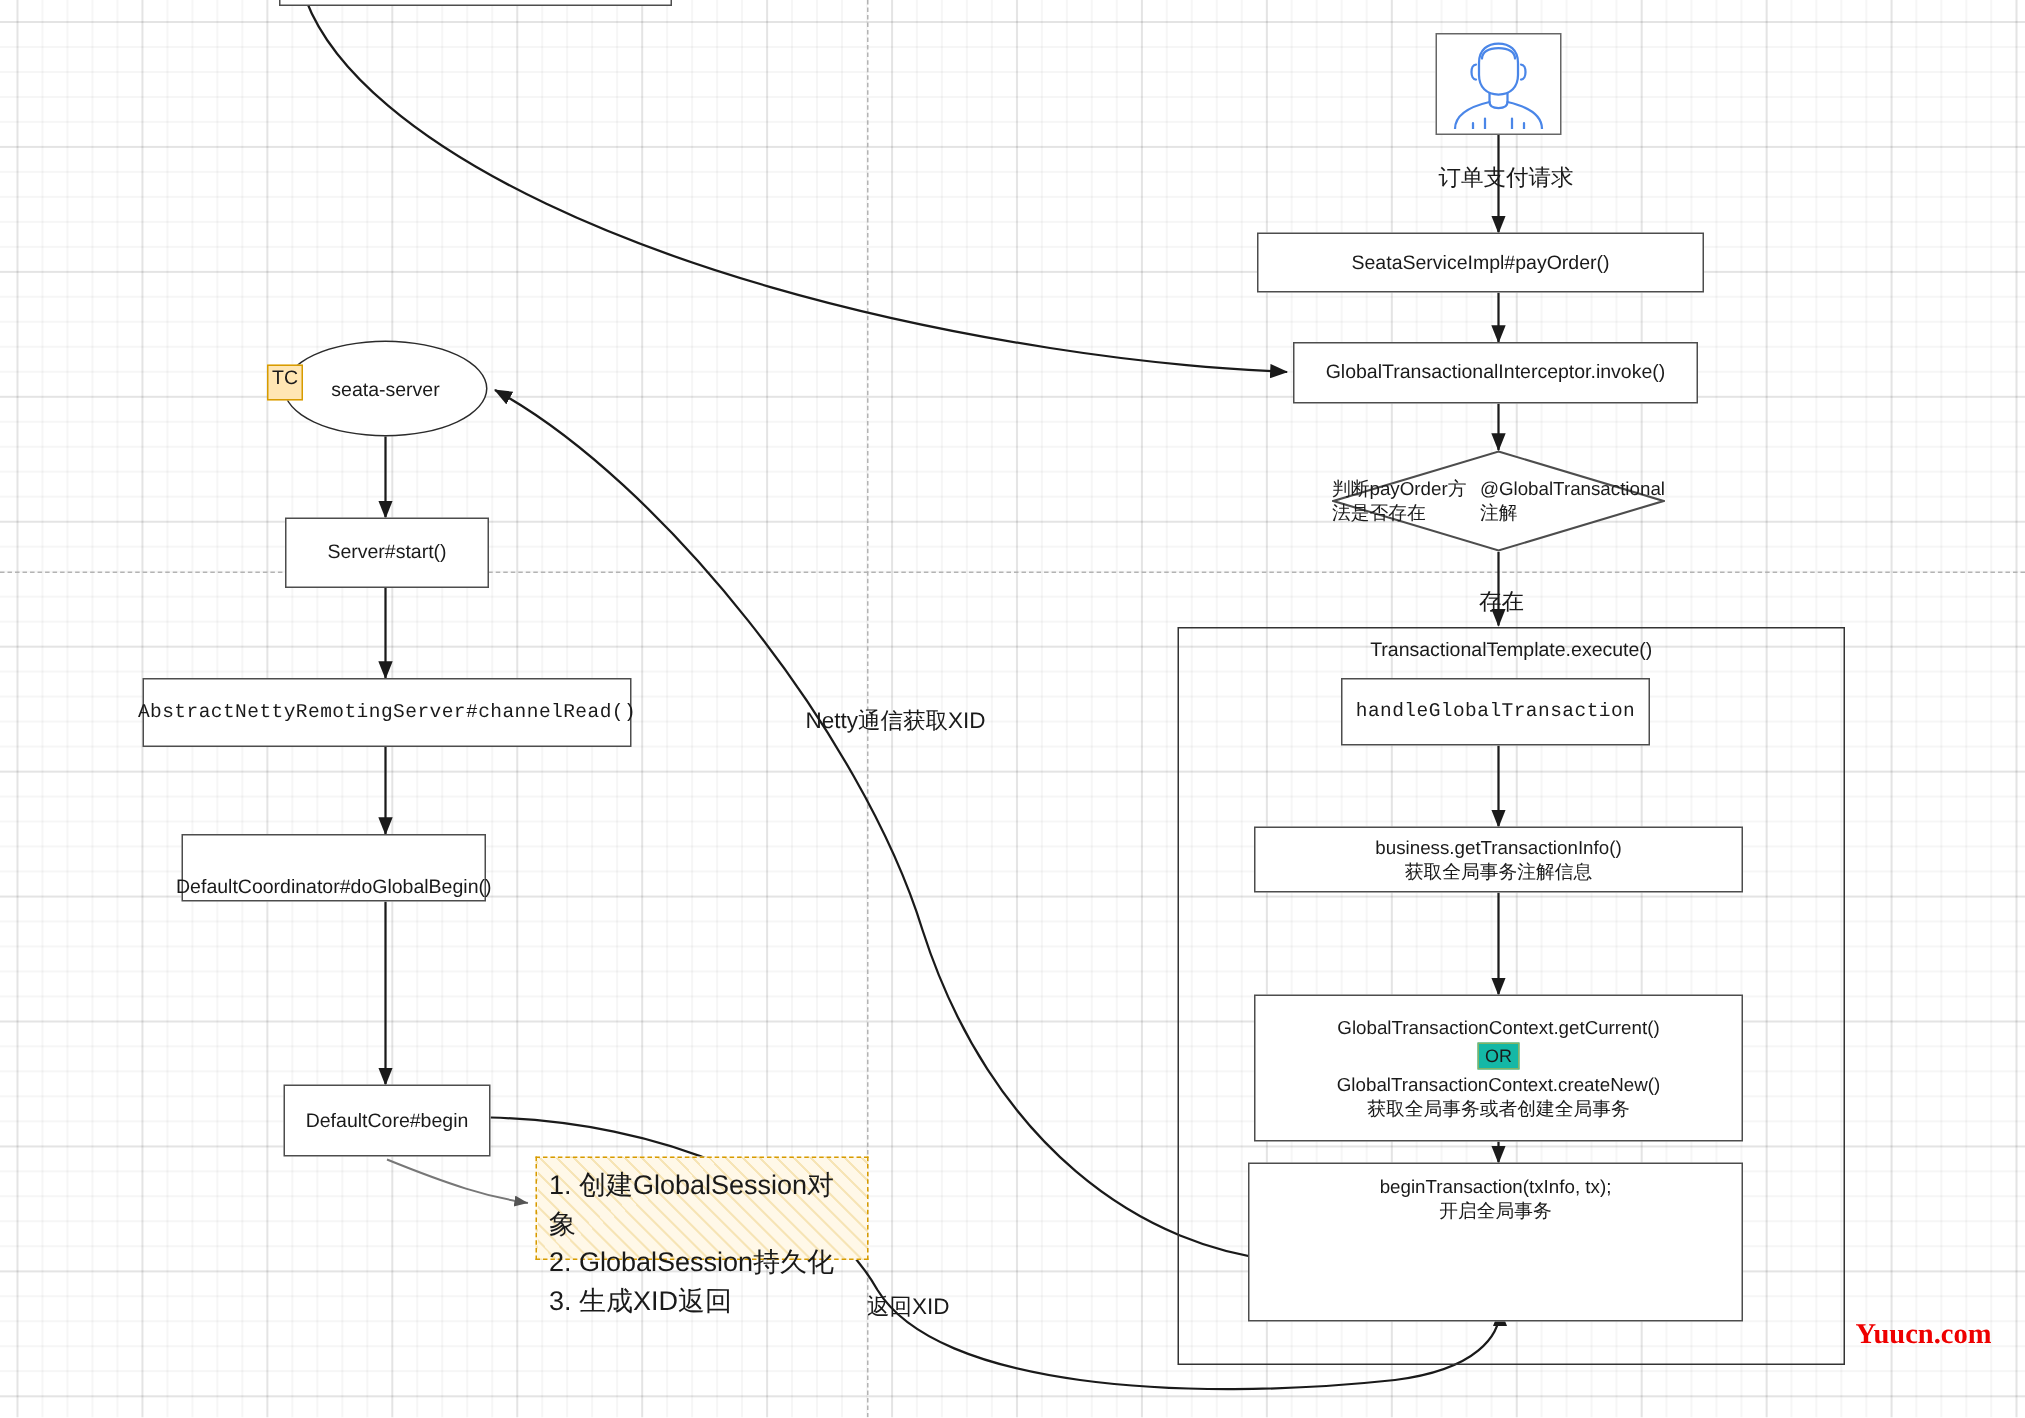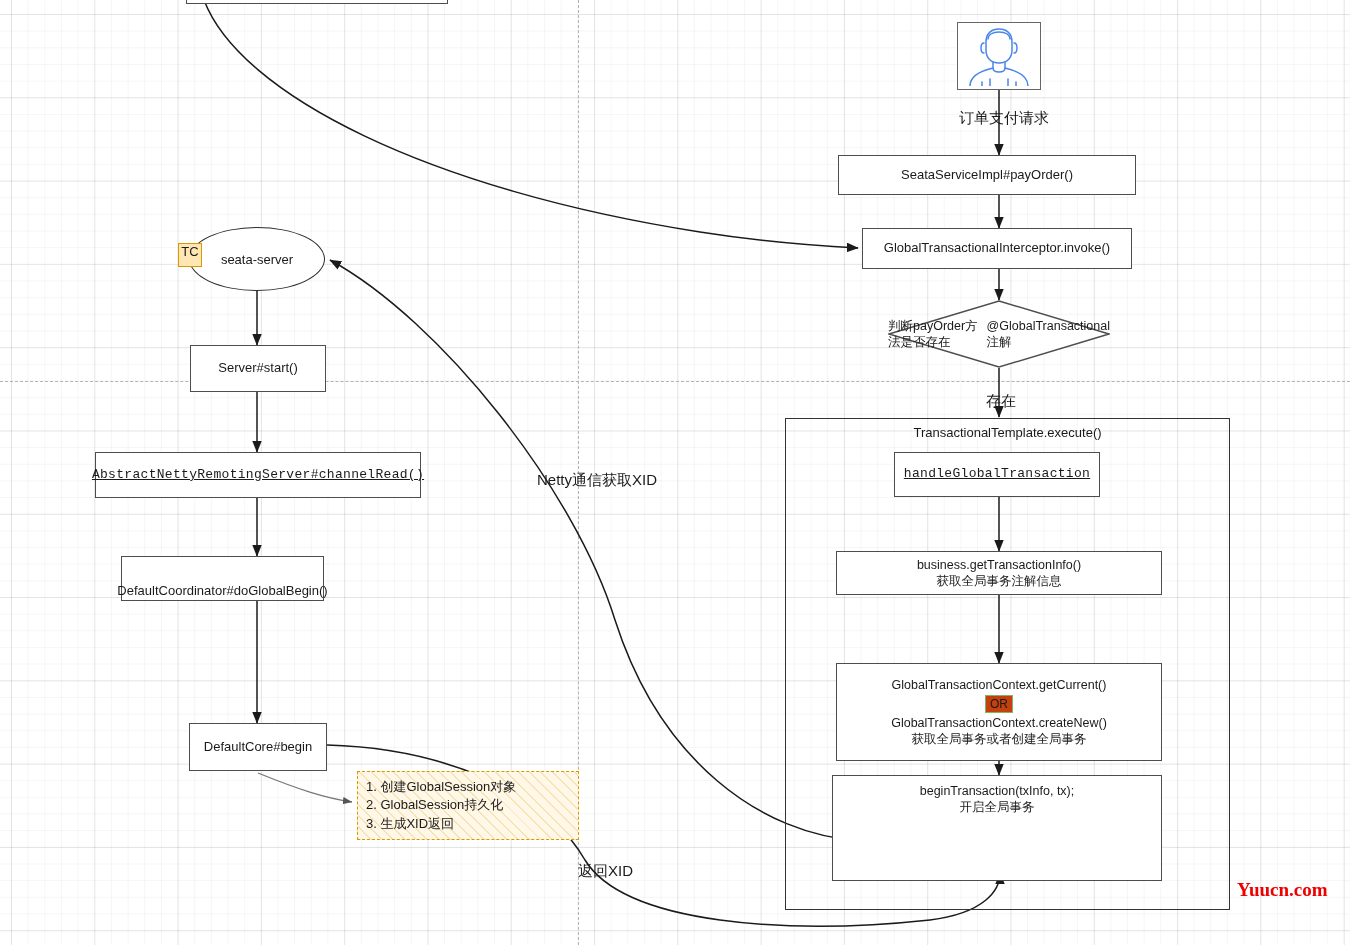--- a/index.html
+++ b/index.html
@@ -48,21 +48,20 @@
     align-items: center;
     justify-content: center;
     text-align: center;
     line-height: 1.28;
   }
   .node .ln { display: block; white-space: nowrap; }
 
   .mono {
     font-family: "Liberation Mono", monospace;
     letter-spacing: 0.3px;
-    text-decoration: underline;
   }
 
   .ellipse-node {
     position: absolute;
     box-sizing: border-box;
     background: #ffffff;
     border: 1.4px solid #2b2b2b;
     border-radius: 50%;
     display: flex;
     align-items: center;
@@ -80,21 +79,21 @@
     font-size: 13px;
     display: flex;
     justify-content: center;
     padding: 0 3px;
   }
 
   .badge-or {
     display: inline-flex;
     align-items: center;
     justify-content: center;
-    background: #c2410c;
+    background: #14b8a6;
     border: 1.2px solid #82b366;
     color: #1a1a1a;
     font-size: 12px;
     line-height: 1;
     padding: 2px 4px;
     margin: 2px 16px;
   }
 
   .container-node {
     position: absolute;
@@ -118,21 +117,21 @@
     border: 1.6px dashed #d79b00;
     background-color: #fff8e8;
     background-image: repeating-linear-gradient(
       45deg,
       rgba(215,155,0,0.22) 0px,
       rgba(215,155,0,0.22) 1.4px,
       rgba(0,0,0,0) 1.4px,
       rgba(0,0,0,0) 8px
     );
     padding: 6px 8px;
-    font-size: 13px;
+    font-size: 18px;
     color: #1a1a1a;
     line-height: 1.42;
   }
 
   .edge-label {
     position: absolute;
     font-size: 15px;
     color: #1a1a1a;
     white-space: nowrap;
     background: transparent;

